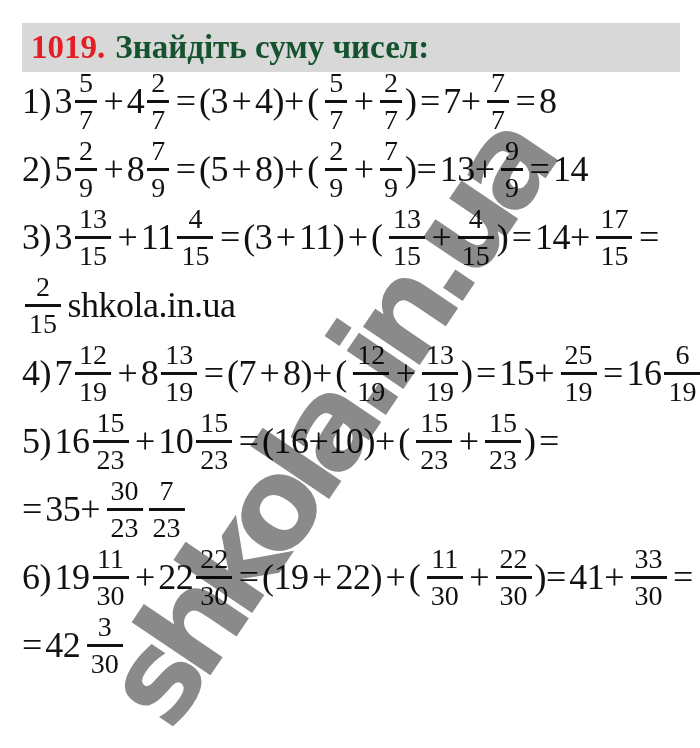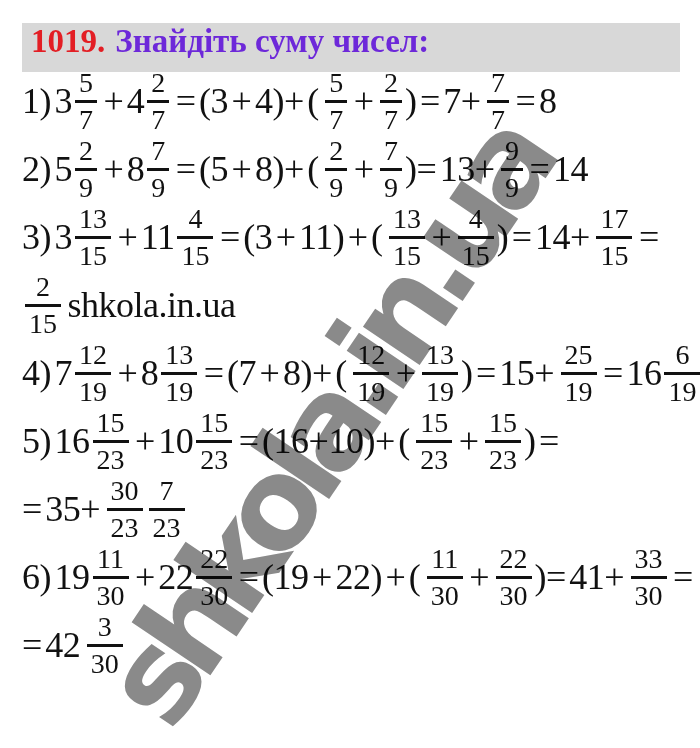--- a/index.html
+++ b/index.html
@@ -16,33 +16,33 @@
   .page {
     position: absolute; inset: 0;
   }
   
   .header-bar {
     position: absolute;
     left: 22px; top: 23px;
     width: 658px; height: 49px;
     background: var(--header-bg, #d8d8d8);
     display: flex;
-    align-items: flex-start;
+    align-items: center;
     padding-left: 9px;
     box-sizing: border-box;
     font-weight: bold;
     font-size: 33px;
     white-space: nowrap;
   }
   .problem-number {
     color: var(--red, #e31e24);
     margin-right: 10px;
   }
   .problem-title {
-    color: #6d28d9;
+    color: #14532d;
   }
   
   .math-lines {
     position: absolute;
     left: 22px; top: 67px;
     width: 672px;
   }
   .line {
     height: 68px;
     line-height: 68px;

